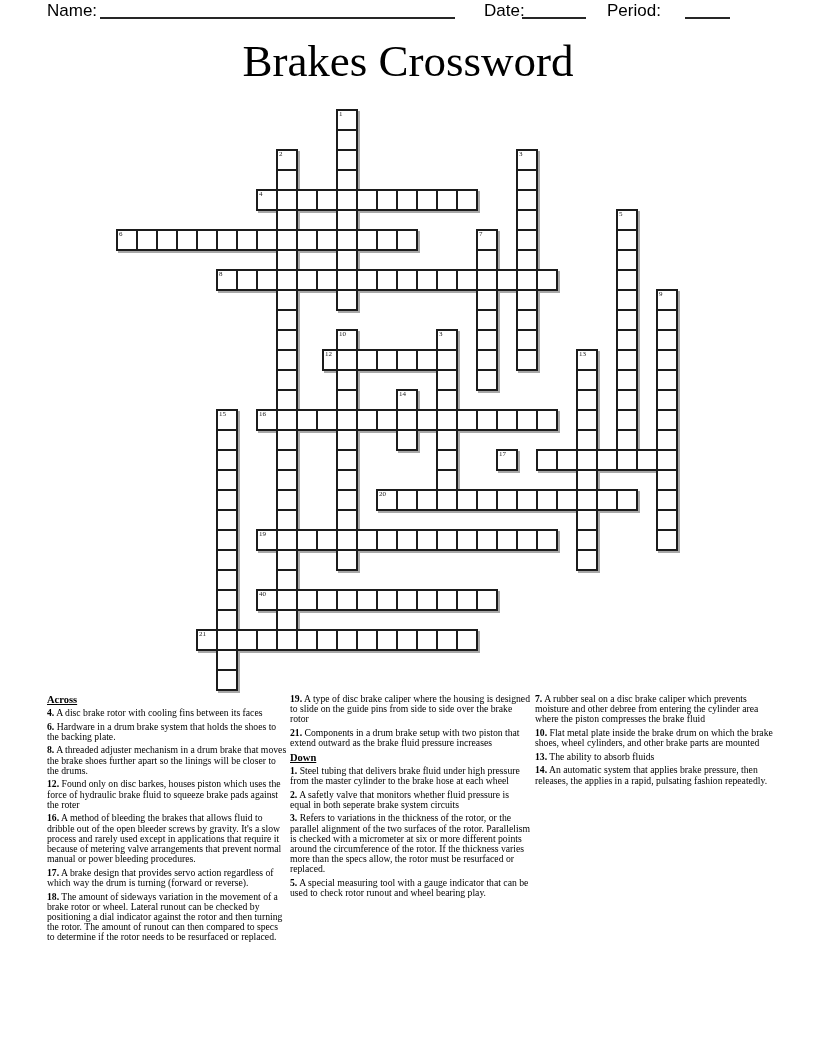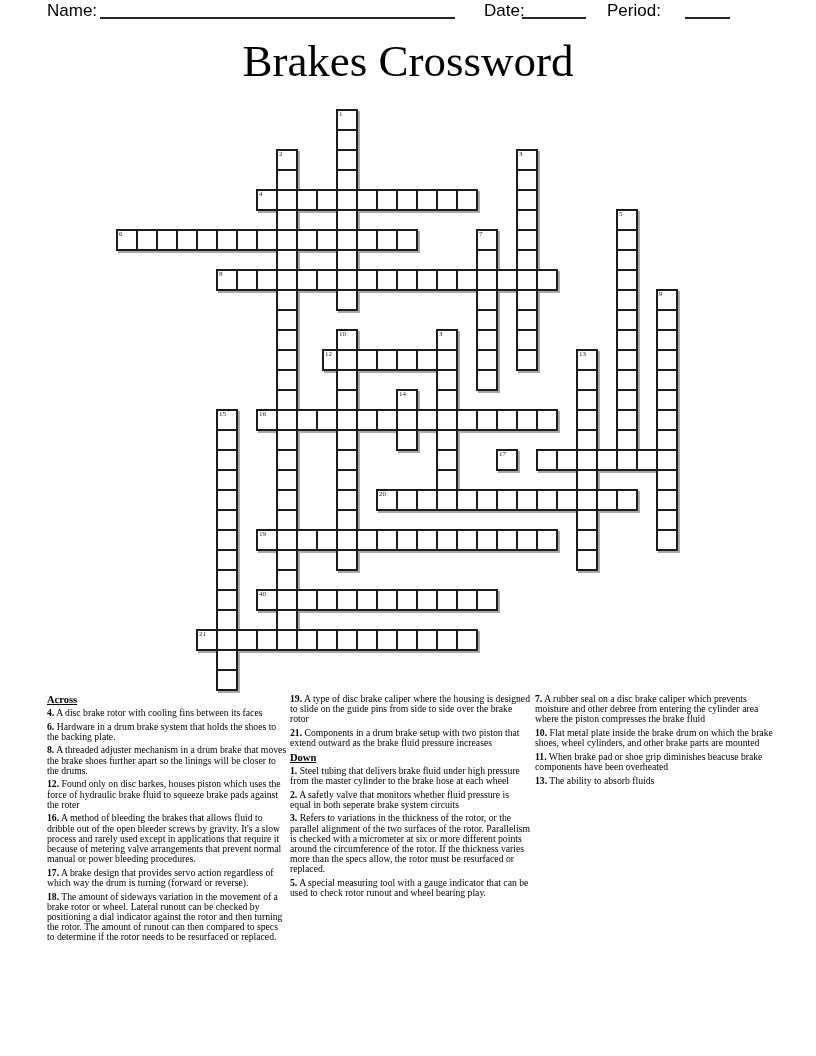--- a/index.html
+++ b/index.html
@@ -337,18 +337,18 @@
         <p class="clue"><b>21.</b> Components in a drum brake setup with two piston that extend outward as the brake fluid pressure increases</p>
         <p class="clhead">Down</p>
         <p class="clue"><b>1.</b> Steel tubing that delivers brake fluid under high pressure from the master cylinder to the brake hose at each wheel</p>
         <p class="clue"><b>2.</b> A safetly valve that monitors whether fluid pressure is equal in both seperate brake system circuits</p>
         <p class="clue"><b>3.</b> Refers to variations in the thickness of the rotor, or the parallel alignment of the two surfaces of the rotor. Parallelism is checked with a micrometer at six or more different points around the circumference of the rotor. If the thickness varies more than the specs allow, the rotor must be resurfaced or replaced.</p>
         <p class="clue"><b>5.</b> A special measuring tool with a gauge indicator that can be used to check rotor runout and wheel bearing play.</p>
       </div>
     <div class="cluecol" id="ccol3">
         <p class="clue"><b>7.</b> A rubber seal on a disc brake caliper which prevents moisture and other debree from entering the cylinder area where the piston compresses the brake fluid</p>
         <p class="clue"><b>10.</b> Flat metal plate inside the brake drum on which the brake shoes, wheel cylinders, and other brake parts are mounted</p>
-        <p class="clue"><b>11.</b> When brake pad or shoe grip diminishes beacuse brake components have been overheated</p>
         <p class="clue"><b>13.</b> The ability to absorb fluids</p>
+        <p class="clue"><b>14.</b> An automatic system that applies brake pressure, then releases, the applies in a rapid, pulsating fashion repeatedly.</p>
       </div>
   </div>
 
 </div>
 
 </body></html>

